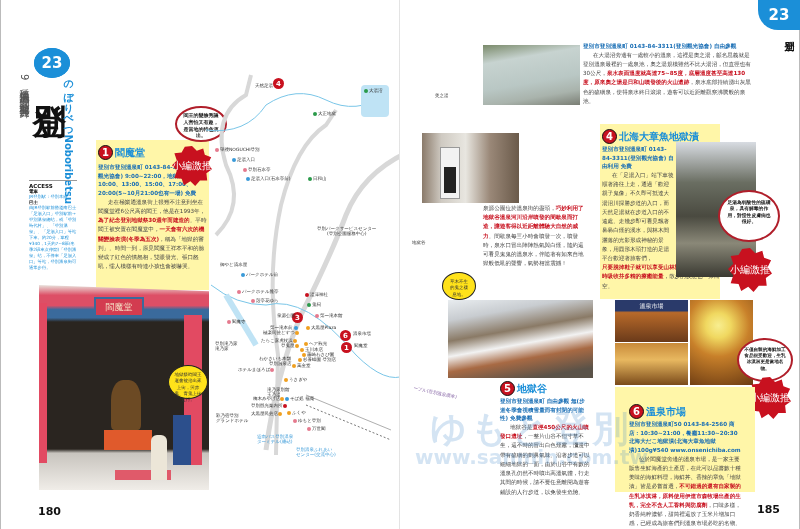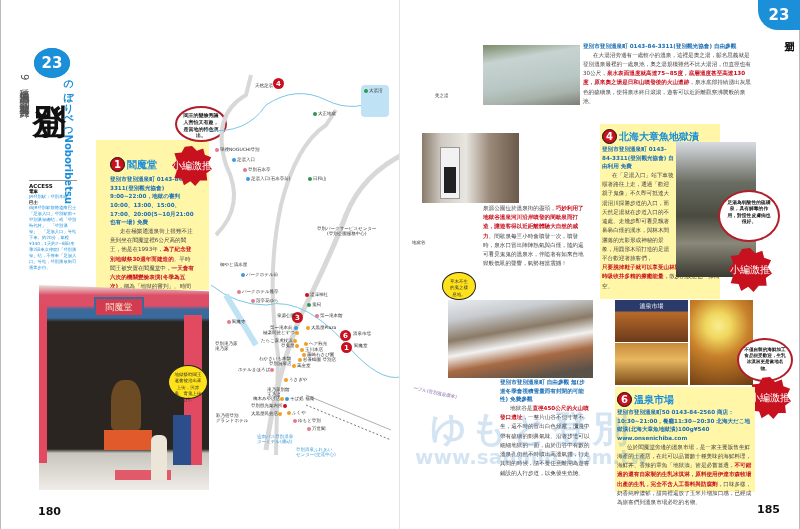--- a/index.html
+++ b/index.html
@@ -41,21 +41,21 @@
 
 
   <div class="abs" style="left:28px;top:180px;width:48px;border-top:1px solid #999;padding-top:2px">
     <div style="font-size:5.5px;font-weight:bold;color:#111">ACCESS</div>
     <div style="font-size:4.5px;font-weight:bold;color:#111">電車</div>
     <div style="font-size:4.3px;color:#1b8fd8;line-height:1.4">JR登別駅：登別本線</div>
     <div style="font-size:4.5px;font-weight:bold;color:#111">巴士</div>
     <div style="font-size:4.3px;color:#1b8fd8;line-height:1.4">由JR登別駅前搭道南巴士「足湯入口」登別駅前→登別溫泉總站，或「登別時代村」、「登別溫泉」、「足湯入口」等站下車。約20分，單程¥340，1天約7~8班(冬季2班車次停開)「登別溫泉」站，不停車「足湯入口」等站，登別溫泉街可通常步行。</div>
   </div>
 
-  <div class="ybox" style="left:95px;top:140px;width:113px;height:150px;padding:14px">
+  <div class="ybox" style="left:95px;top:140px;width:113px;height:150px;padding:2px">
     <div><span class="numc">1</span><span class="sh">閻魔堂</span></div>
     <div class="info" style="margin-top:2px">登別市登別溫泉町 0143-84-3311(登別觀光協會) 9:00~22:00，地獄の審判10:00、13:00、15:00、17:00、20:00(5~10月21:00也有一場) 免費</div>
     <div class="body"><span>走在極樂通溫泉街上很難不注意到坐在閻魔堂裡6公尺高的閻王，他是在1993年，</span><span class="red">為了紀念登別地獄祭30週年而建造的</span><span>。平時閻王被安置在閻魔堂中，</span><span class="red">一天會有六次的機關變臉表演(冬季為五次)</span><span>，稱為「地獄的審判」。時間一到，原見閻魔王祥本平和的臉變成了紅色的憤怒相，雙眼發光、張口怒吼，懦人模樣有時連小孩也會被嚇哭。</span></div>
   </div>
   <div class="thought" style="left:174px;top:106px;width:52px;height:36px;padding:4px 6px">閻王的變臉秀讓人害怕又有趣，是當地的特色演出。</div>
   <div class="star" style="left:171px;top:146px;width:40px;height:40px">小編激推</div>
 
   <div class="photo" style="left:38px;top:285px;width:170px;height:205px;background:linear-gradient(180deg,#e8e2dc 0%,#dd4f66 5%,#dd4f66 10%,#3a6a9c 12%,#3a6a9c 16%,#2a2520 18%,#2a2520 80%,#c8c4be 82%,#f0ede8 100%);clip-path:polygon(0 0,100% 3%,100% 100%,0 100%)">
     <div class="abs" style="left:55px;top:12px;width:50px;height:20px;background:#d33c50;border:2px solid #3a6a9c;color:#f5e6c8;font-size:9px;display:flex;align-items:center;justify-content:center">閻魔堂</div>
     <div class="abs" style="left:0;top:18px;width:8px;height:160px;background:#e24a62"></div>
@@ -167,32 +167,33 @@
     <div class="body" style="width:72px"><span>在「足湯入口」站下車後順著路往上走，通過「歡迎親子鬼像」不久即可抵達大湯沼川探勝步道的入口，而天然足湯就在步道入口的不遠處。走幾步即可看見飄著裊裊白煙的溪水，與林木間灑落的光影形成神秘的景象，用圓形木頭打造的足湯平台歡迎著旅客們，</span></div>
     <div class="body" style="text-indent:0;width:125px"><span class="red">只要脫掉鞋子就可以享受山林間最天然的溫泉，同時吸收芬多精的療癒能量</span><span>，散步的疲憊也一掃而空。</span></div>
   </div>
   <div class="photo" style="left:276px;top:142px;width:80px;height:135px;background:linear-gradient(180deg,#d8dce2 0%,#6a6e62 30%,#4a4a40 55%,#8a8878 75%,#3a3a32 100%)"></div>
   <div class="thought" style="left:318px;top:190px;width:62px;height:52px;padding:8px 7px;font-size:4.8px">足湯為弱酸性的硫磺泉，具有解毒的作用，對慢性皮膚病也很好。</div>
   <div class="star" style="left:328px;top:248px;width:44px;height:44px">小編激推</div>
 
   <div class="photo" style="left:48px;top:300px;width:145px;height:78px;background:linear-gradient(170deg,#e8ecef 0%,#c8ccd0 20%,#8a7a66 40%,#f2f2f2 55%,#a86a44 70%,#5a5248 90%)"></div>
   <div class="yb" style="left:42px;top:272px;width:34px;height:28px">草木不生的鬼之棲息地。</div>
   <div class="abs" style="left:100px;top:378px;width:90px">
+    <div><span class="numc">5</span><span class="sh">地獄谷</span></div>
     <div class="info">登別市登別溫泉町 自由參觀 無(步道冬季會視積雪量而有封閉的可能性) 免費參觀</div>
     <div class="body"><span>地獄谷是</span><span class="red">直徑450公尺的火山噴發口遺址</span><span>，一整片山谷不但寸草不生，還不時的冒出白色煙霧，瀰漫中帶有硫磺的刺鼻氣味。沿著步道可以細細地獄的一面，由於山谷中有數的溫泉孔仍然不時噴出高溫氣體，行走其間的時候，請不要任意離開為遊客鋪設的人行步道，以免發生危險。</span></div>
   </div>
 
   <div class="photo" style="left:215px;top:300px;width:73px;height:42px;background:linear-gradient(180deg,#2a3a6a 0%,#2a3a6a 25%,#b86a2a 30%,#6a3a1a 100%)">
     <div class="abs" style="left:0;top:2px;width:73px;text-align:center;color:#fff;font-size:6px">溫泉市場</div>
   </div>
   <div class="photo" style="left:215px;top:343px;width:73px;height:42px;background:linear-gradient(180deg,#c88a3a 0%,#e8b860 40%,#7a4a1a 100%)"></div>
   <div class="photo" style="left:290px;top:300px;width:63px;height:85px;background:radial-gradient(circle at 45% 30%,#f8ee90 0%,#f0d860 18%,#c8802a 45%,#6a3a12 100%)"></div>
   <div class="thought" style="left:337px;top:338px;width:56px;height:44px;padding:7px 5px;font-size:4.6px">不僅自製的海鮮加工食品很受歡迎，生乳冰淇淋更是當地名物。</div>
   <div class="star" style="left:349px;top:377px;width:42px;height:42px">小編激推</div>
-  <div class="ybox" style="left:215px;top:387px;width:140px;height:105px;padding:2px">
+  <div class="ybox" style="left:215px;top:387px;width:140px;height:105px;padding:14px">
     <div><span class="numc">6</span><span class="sh">溫泉市場</span></div>
     <div class="info">登別市登別溫泉町50 0143-84-2560 商店：10:30~21:00，餐廳11:30~20:30 北海大だこ地獄漬(北海大章魚地獄漬)100g¥540 www.onsenichiba.com</div>
     <div class="body"><span>位於閻魔堂旁邊的溫泉市場，是一家主要販售生鮮海產的土產店，在此可以品嘗數十種美味的海鮮料理，海鮮丼、香辣的章魚「地獄漬」皆是必嘗首選，</span><span class="red">不可錯過的還有自家製的生乳冰淇淋，原料使用伊達市森牧場出產的生乳，完全不含人工香料與防腐劑</span><span>，口味多樣，奶香純粹濃郁，甜筒裡還放了玉米片增加口感，已經成為旅客們到溫泉市場必吃的名物。</span></div>
   </div>
 
   <div class="pnum" style="left:357px;top:503px">185</div>
 </div>
 
 <div class="watermark">ゆもと登別</div>
 <div class="watermark2">www.sanmin.com.tw</div>

